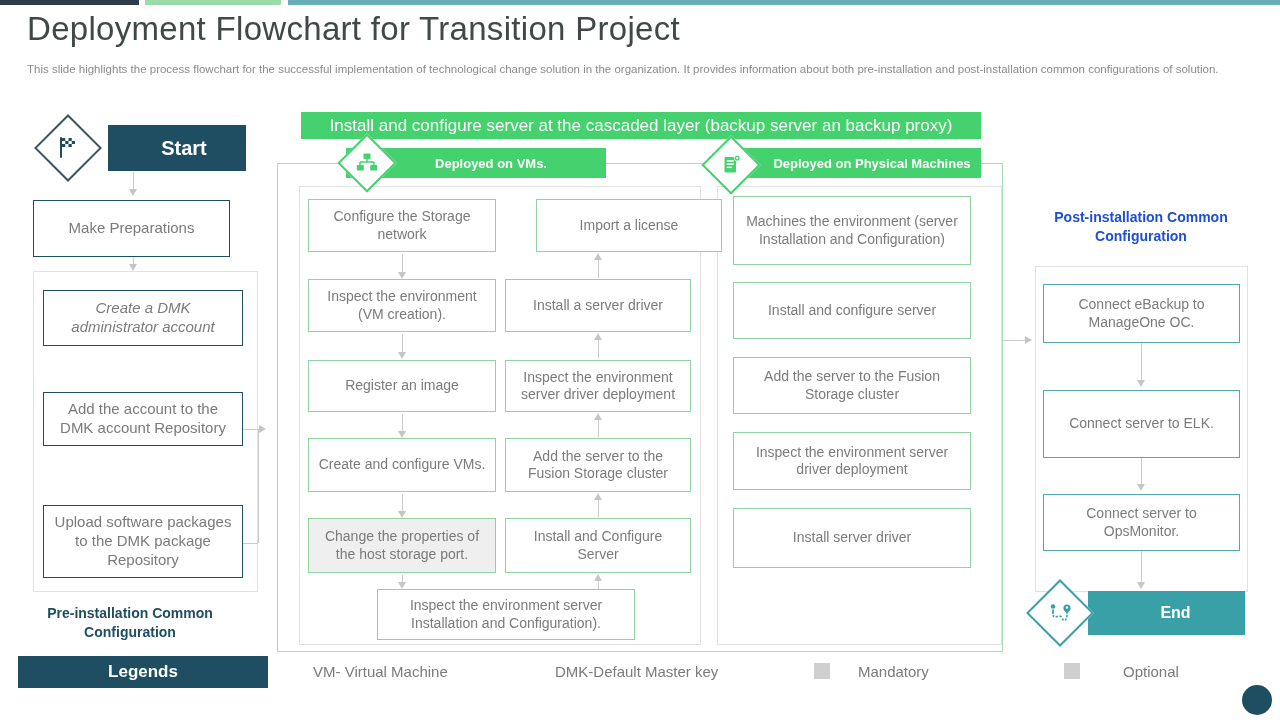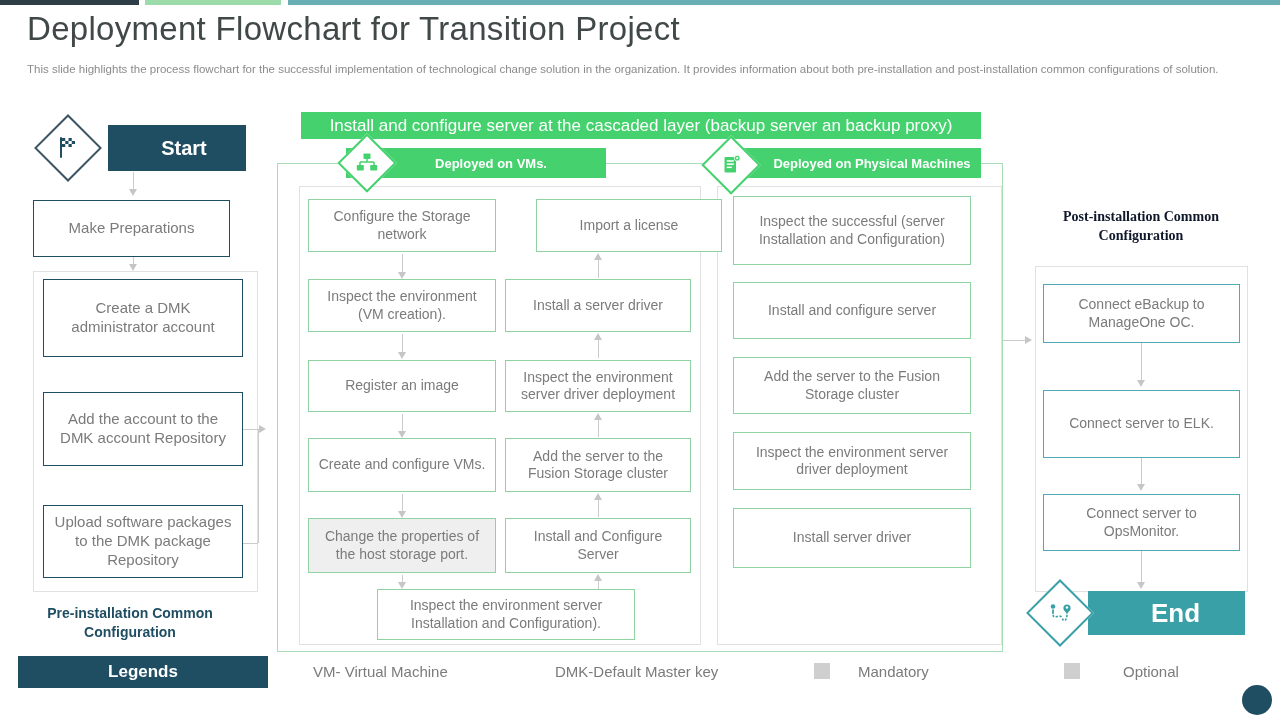--- a/index.html
+++ b/index.html
@@ -22,21 +22,21 @@
   .green-fill { background:#45d26e; }
   .teal-fill { background:#39a0a8; }
   .diamond { position:absolute; background:#fff; transform:rotate(45deg); box-sizing:border-box; }
   .ln { position:absolute; background:#cbcbcb; }
   .ah { position:absolute; width:0; height:0; }
   .ah.down  { border-left:4.5px solid transparent; border-right:4.5px solid transparent; border-top:7px solid #c6c6c6; }
   .ah.up    { border-left:4.5px solid transparent; border-right:4.5px solid transparent; border-bottom:7px solid #c6c6c6; }
   .ah.right { border-top:4.5px solid transparent; border-bottom:4.5px solid transparent; border-left:7px solid #c6c6c6; }
   .caption { position:absolute; text-align:center; font-weight:bold; font-size:14px; line-height:1.35; }
   .caption.navy-t { color:#1f4e63; }
-  .caption.teal-t { color:#0f172a;font-family:Liberation Serif, serif; }
+  .caption.teal-t { color:#1d4ed8; }
   .legend-label { position:absolute; font-size:15px; color:#7b7b7b; }
   .swatch { position:absolute; width:16px; height:16px; background:#cfcfcf; }
   .footer { position:absolute; left:0; right:0; top:697px; text-align:center; font-size:11px; color:#9aa0a0; }
   .corner-dot { position:absolute; left:1242px; top:685px; width:30px; height:30px; border-radius:50%; background:#1f4e63; }
   .hdr-text { font-weight:bold; font-size:13px; }
 </style>
 </head>
 <body>
 
 <div class="slide">
@@ -110,24 +110,24 @@
     <rect x="7" y="6" width="3.25" height="3" fill="#ffffff"></rect>
     <rect x="13.5" y="6" width="3.25" height="3" fill="#ffffff"></rect>
     <rect x="10.25" y="9" width="3.25" height="3" fill="#ffffff"></rect>
     <rect x="16.75" y="9" width="3.25" height="3" fill="#ffffff"></rect>
   </svg>
 
   <div class="flowbox navy-box" style="left:33px;top:200px;width:197px;height:57px;">
     <span>Make Preparations</span>
   </div>
 
-  <div class="flowbox navy-box" style="left:43px;top:279px;width:200px;height:78px;">
+  <div class="flowbox navy-box" style="left:43px;top:290px;width:200px;height:56px;font-style:italic;">
     <span>Create a DMK administrator account</span>
   </div>
-  <div class="flowbox navy-box" style="left:43px;top:392px;width:200px;height:74px;">
+  <div class="flowbox navy-box" style="left:43px;top:392px;width:200px;height:54px;">
     <span>Add the account to the DMK account Repository</span>
   </div>
   <div class="flowbox navy-box" style="left:43px;top:505px;width:200px;height:73px;">
     <span>Upload software packages to the DMK package Repository</span>
   </div>
   <div class="caption navy-t" style="left:30px;top:604px;width:200px;">Pre-installation Common Configuration</div>
 
   <div class="banner green-fill" style="left:301px;top:112px;width:680px;height:27px;font-size:17px;">
     <span>Install and configure server at the cascaded layer (backup server an backup proxy)</span>
   </div>
@@ -186,21 +186,21 @@
   </div>
   <div class="flowbox green-box" style="left:505px;top:518px;width:186px;height:55px;">
     <span>Install and Configure Server</span>
   </div>
 
   <div class="flowbox green-box" style="left:377px;top:589px;width:258px;height:51px;">
     <span>Inspect the environment server Installation and Configuration).</span>
   </div>
 
   <div class="flowbox green-box" style="left:733px;top:196px;width:238px;height:69px;">
-    <span>Inspect the successful (server Installation and Configuration)</span>
+    <span>Machines the environment (server Installation and Configuration)</span>
   </div>
   <div class="flowbox green-box" style="left:733px;top:282px;width:238px;height:57px;">
     <span>Install and configure server</span>
   </div>
   <div class="flowbox green-box" style="left:733px;top:357px;width:238px;height:57px;">
     <span>Add the server to the Fusion Storage cluster</span>
   </div>
   <div class="flowbox green-box" style="left:733px;top:432px;width:238px;height:58px;">
     <span>Inspect the environment server driver deployment</span>
   </div>
@@ -212,21 +212,21 @@
   <div class="flowbox teal-box" style="left:1043px;top:284px;width:197px;height:59px;">
     <span>Connect eBackup to ManageOne OC.</span>
   </div>
   <div class="flowbox teal-box" style="left:1043px;top:390px;width:197px;height:68px;">
     <span>Connect server to ELK.</span>
   </div>
   <div class="flowbox teal-box" style="left:1043px;top:494px;width:197px;height:57px;">
     <span>Connect server to OpsMonitor.</span>
   </div>
 
-  <div class="banner teal-fill" style="left:1088px;top:591px;width:157px;height:44px;font-size:26px;font-weight:bold;padding-left:18px;">
+  <div class="banner teal-fill" style="left:1088px;top:591px;width:157px;height:44px;font-size:16px;font-weight:bold;padding-left:18px;">
     <span>End</span>
   </div>
   <div class="diamond" style="left:1036px;top:589px;width:48px;height:48px;border:2px solid #39a0a8;"></div>
   <svg class="abs" style="left:1047px;top:600px;" width="26" height="26" viewBox="0 0 26 26">
     <circle cx="6" cy="6.5" r="2.3" fill="#39a0a8"></circle>
     <rect x="5.1" y="9.2" width="1.8" height="5" rx="0.9" fill="#39a0a8"></rect>
     <path d="M6 15 C7 20, 13 13, 15 18 S20 20, 20 14.5" stroke="#39a0a8" stroke-width="1.6" stroke-dasharray="2.2 1.6" fill="none"></path>
     <circle cx="20" cy="8" r="3.6" fill="#39a0a8"></circle>
     <circle cx="20" cy="7.5" r="1.2" fill="#ffffff"></circle>
     <path d="M16.9 9.6 L20 14.2 L23.1 9.6 Z" fill="#39a0a8"></path>

